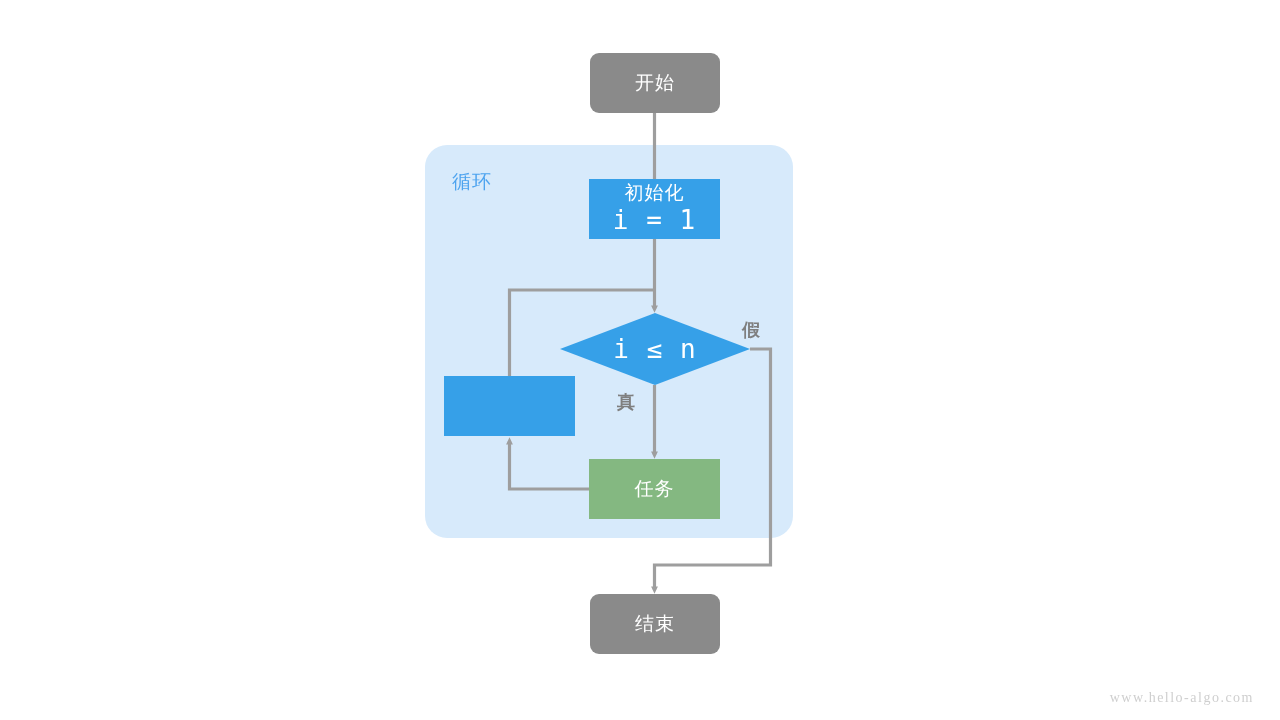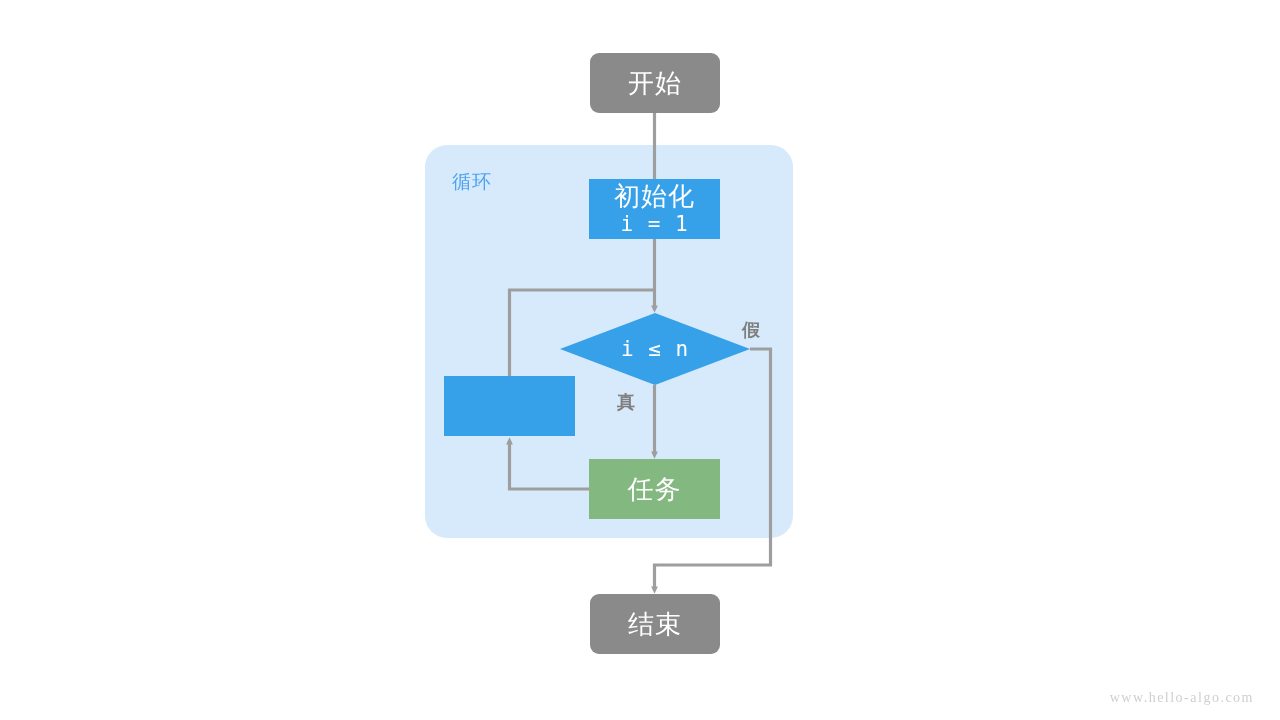--- a/index.html
+++ b/index.html
@@ -33,27 +33,27 @@
     flex-direction: column;
     align-items: center;
     justify-content: center;
     text-align: center;
     color: #ffffff;
     pointer-events: none;
     line-height: 1.18;
   }
   .cjk {
     font-family: "Liberation Sans", "DejaVu Sans", sans-serif;
-    font-size: 26px;
+    font-size: 19px;
     letter-spacing: 1px;
     text-align: right;
   }
   .mono {
     font-family: "DejaVu Sans Mono", "Liberation Mono", monospace;
-    font-size: 21px;
+    font-size: 26px;
     letter-spacing: 1px;
   }
   
   #node-start  { left: 590px; top: 53px;  width: 130px; height: 60px; }
   #node-end    { left: 590px; top: 594px; width: 130px; height: 60px; }
   
   #node-init   { left: 589px; top: 179px; width: 131px; height: 60px; }
   
   #node-cond   { left: 560px; top: 313px; width: 190px; height: 72px; }
   

